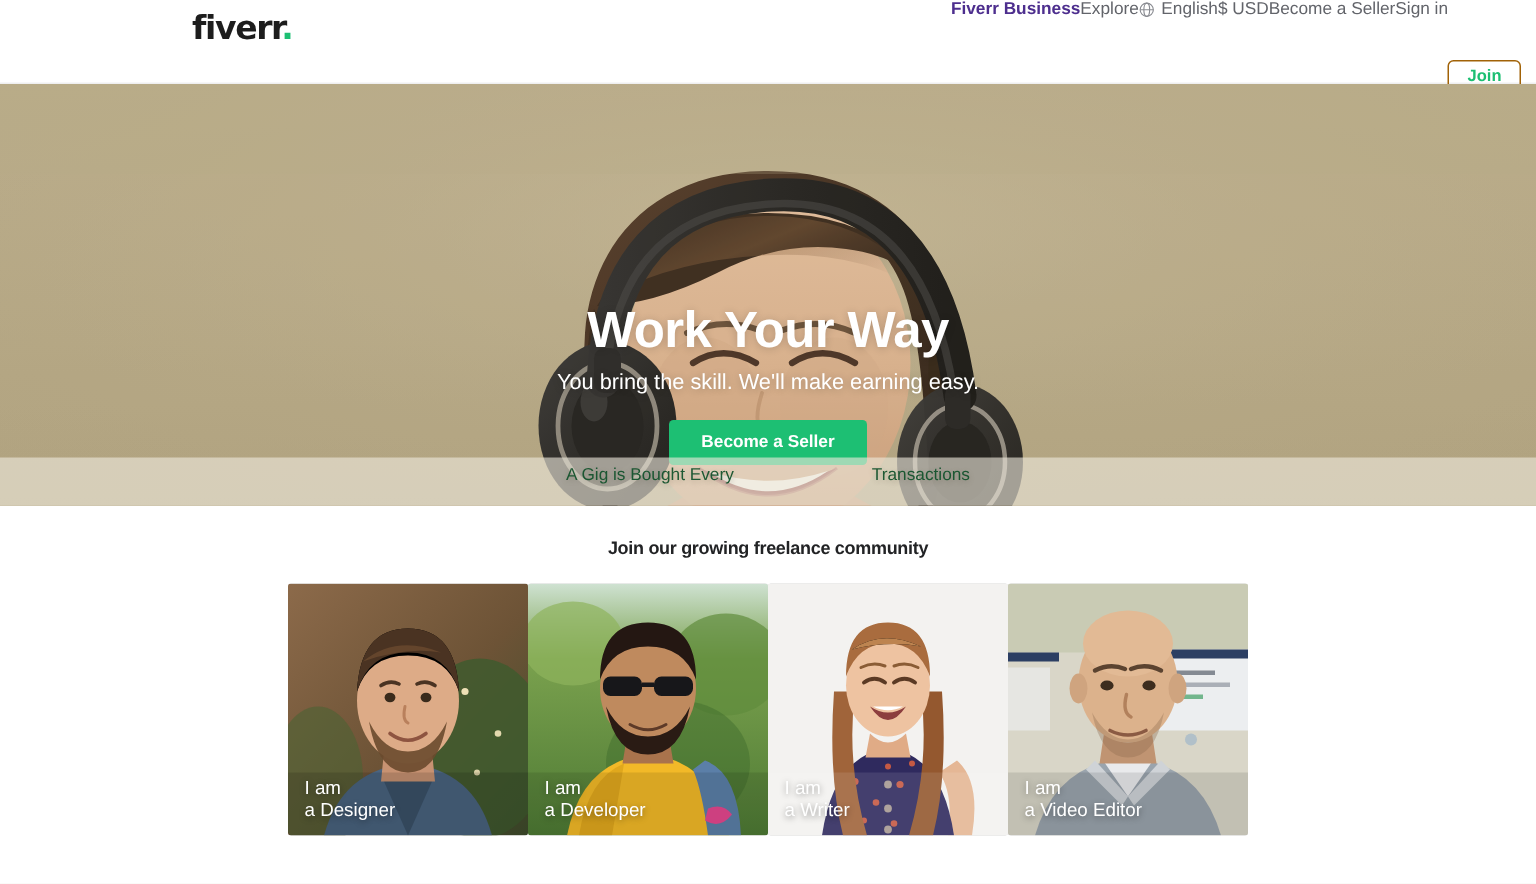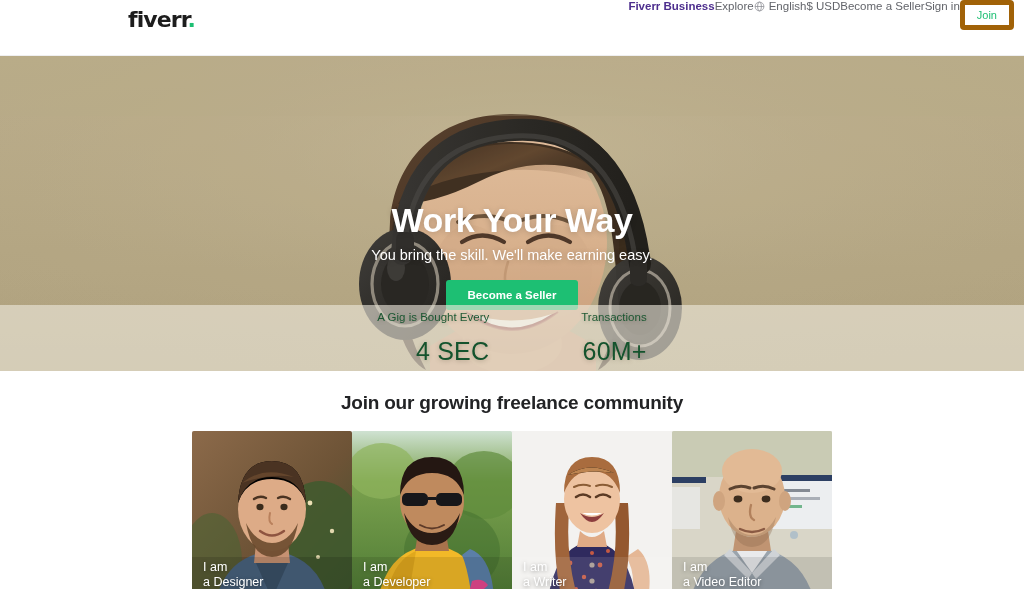--- a/index.html
+++ b/index.html
@@ -75,36 +75,37 @@
     align-items:flex-start;
     gap:0;
     font-size:11.5px;
     color:#62646a;
     white-space:nowrap;
   }
   .nav .item { cursor:pointer; }
   .nav .business { color:#4d2e8e; font-weight:bold; }
   .nav .lang { display:flex; align-items:center; gap:4px; }
   .nav .join {
-    border:5px solid #a16207;
+    border:1px solid #a16207;
     color:#1dbf73;
     border-radius:4px;
     padding:4px 12px;
     font-size:11px;
-    font-weight:400;
+    font-weight:700;
     cursor:pointer;
     background:transparent;
     font-family:"Liberation Sans", sans-serif;
+    margin-top:40px;
   }
 
   
   .hero {
     position:relative;
     width:100%;
-    height:315px;
+    height:281px;
     overflow:hidden;
     background:#b3a583;
   }
   .hero-photo { position:absolute; inset:0; }
 
   .hero-content {
     position:absolute;
     left:0; right:0;
     top:146px;
     text-align:center;
@@ -160,21 +161,21 @@
   .stat .lbl { font-size:11.5px; font-weight:400; opacity:.95; }
   .stat .val { font-size:25px; font-weight:400; margin-top:14px; letter-spacing:.2px; }
 
   
   .community {
     background:#fff;
     padding-top:21px;
     text-align:center;
   }
   .community h2 {
-    font-size:19px;
+    font-size:12px;
     font-weight:bold;
     color:#222325;
     letter-spacing:-0.2px;
   }
   .cards {
     margin-top:17px;
     display:flex;
     justify-content:center;
   }
   .card {

